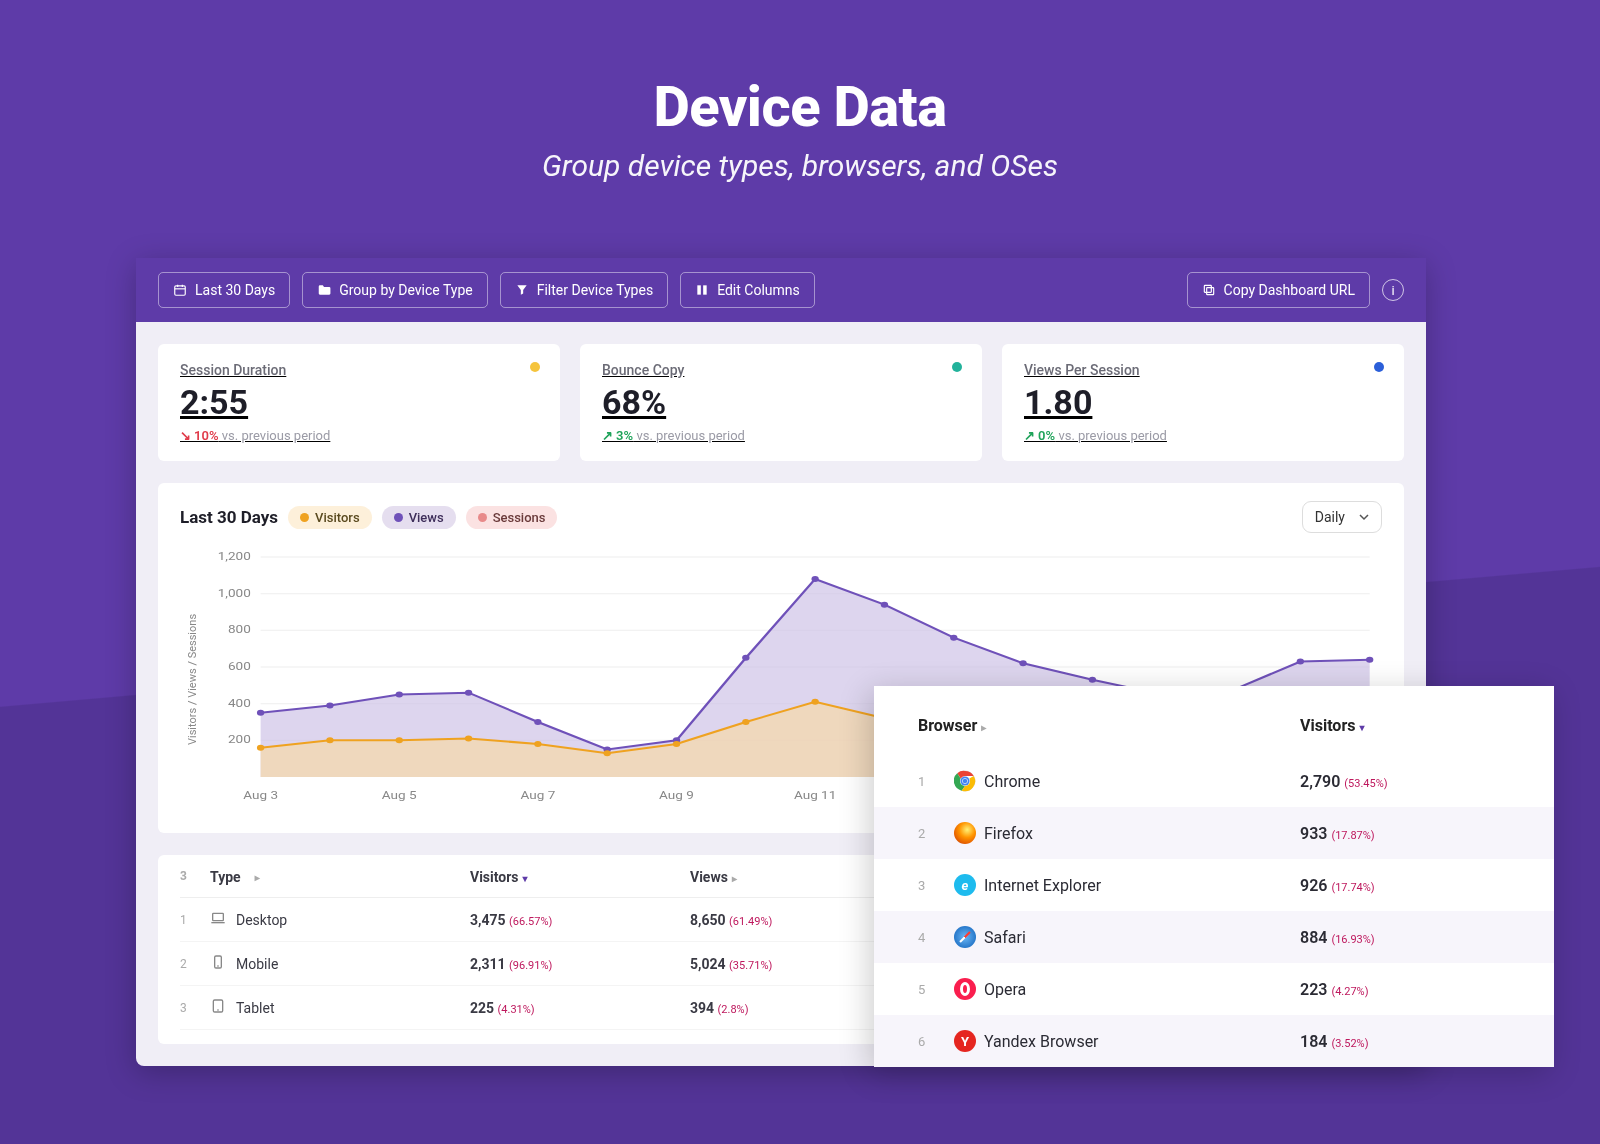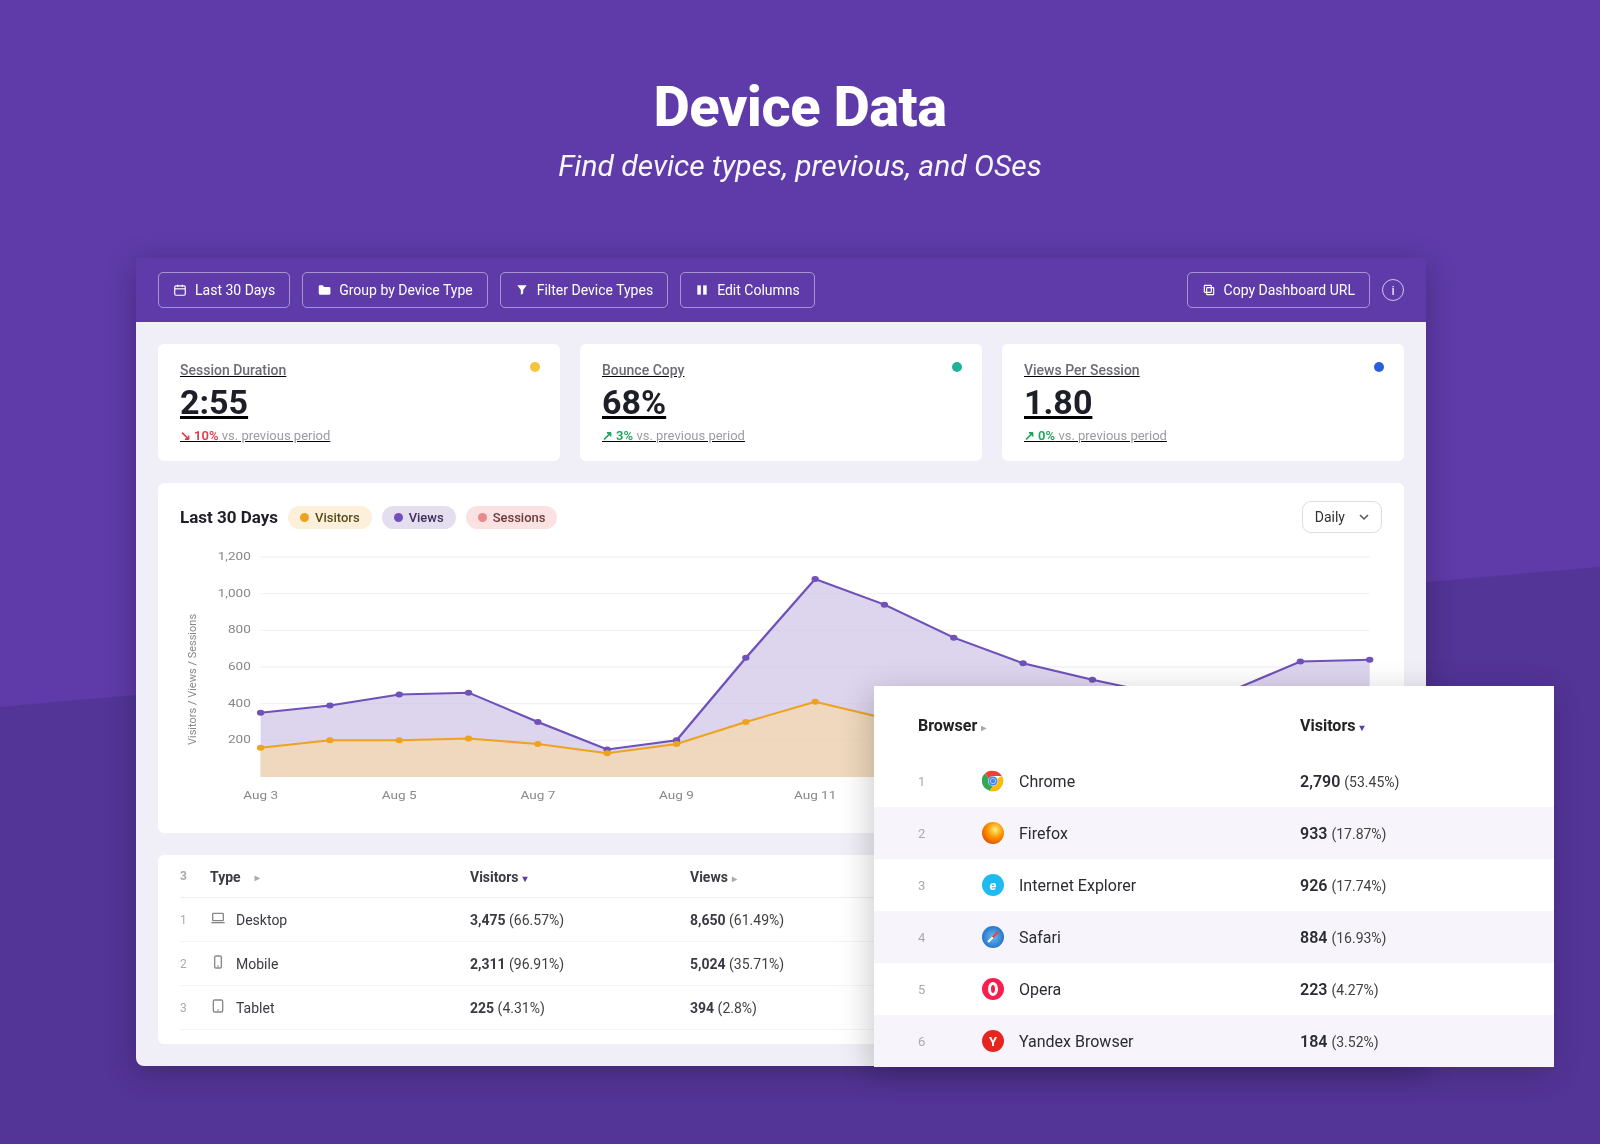--- a/index.html
+++ b/index.html
@@ -37,44 +37,44 @@
 .chart-area { flex: 1; position: relative; }
 .chart-svg { width: 100%; height: 260px; }
 .chart-svg .tick-label { font-size: 11px; fill: #888; }
 .table-card { background: #fff; border-radius: 6px; margin-top: 22px; padding: 14px 22px; }
 .table-header { display: flex; font-size: 14px; font-weight: 700; color: #3a3a44; padding-bottom: 12px; border-bottom: 1px solid #eee; }
 .table-row { display: flex; font-size: 14px; color: #3a3a44; padding: 12px 0; border-bottom: 1px solid #f4f4f4; align-items: center; }
 .col-idx { width: 30px; color: #aaa; font-size: 12px; }
 .col-type { width: 260px; display: flex; align-items: center; gap: 10px; }
 .col-visitors { width: 220px; }
 .col-views { width: 220px; }
-.pct { color: #404040; font-size: 14px; }
+.pct { color: #be185d; font-size: 11px; }
 .sort-caret { font-size: 10px; color: #aaa; margin-left: 4px; }
 .sort-caret.active { color: #5e3ba8; }
 .device-icon { color: #888; }
 .browser-card { position: absolute; top: 686px; left: 874px; width: 680px; background: #fff; border-radius: 0; box-shadow: -4px 6px 30px rgba(0,0,0,0.2); }
 .browser-header { display: flex; padding: 30px 44px 20px; font-size: 16px; font-weight: 700; color: #222; }
 .bh-col1 { flex: 1; }
 .bh-col2 { width: 210px; }
 .browser-row { display: flex; align-items: center; padding: 15px 44px; font-size: 16px; color: #2b2b34; }
 .browser-row.odd { background: #f7f5fb; }
 .browser-idx { width: 36px; color: #aaa; font-size: 13px; }
-.browser-name { flex: 1; display: flex; align-items: center; gap: 15px; margin-left: 28px; }
+.browser-name { flex: 1; display: flex; align-items: center; gap: 8px; }
 .browser-visitors { width: 210px; font-weight: 600; }
 .browser-visitors .pct { font-weight: 400; }
 .browser-icon { width: 22px; height: 22px; border-radius: 50%; display: inline-flex; align-items: center; justify-content: center; font-size: 13px; font-weight: 700; color: #fff; flex-shrink: 0; }
 </style>
 </head>
 <body>
 
 <div class="bg-split"></div>
 
 <div class="hero">
   <h1>Device Data</h1>
-  <p>Find device types, previous, and OSes</p>
+  <p>Group device types, browsers, and OSes</p>
 </div>
 
 <div class="dashboard">
   <div class="toolbar">
     <button class="tool-btn">
       <svg viewBox="0 0 24 24" fill="none" stroke="currentColor" stroke-width="2">
           <rect x="3" y="5" width="18" height="16" rx="2"></rect>
           <line x1="3" y1="10" x2="21" y2="10"></line>
           <line x1="8" y1="3" x2="8" y2="7"></line>
           <line x1="16" y1="3" x2="16" y2="7"></line>

